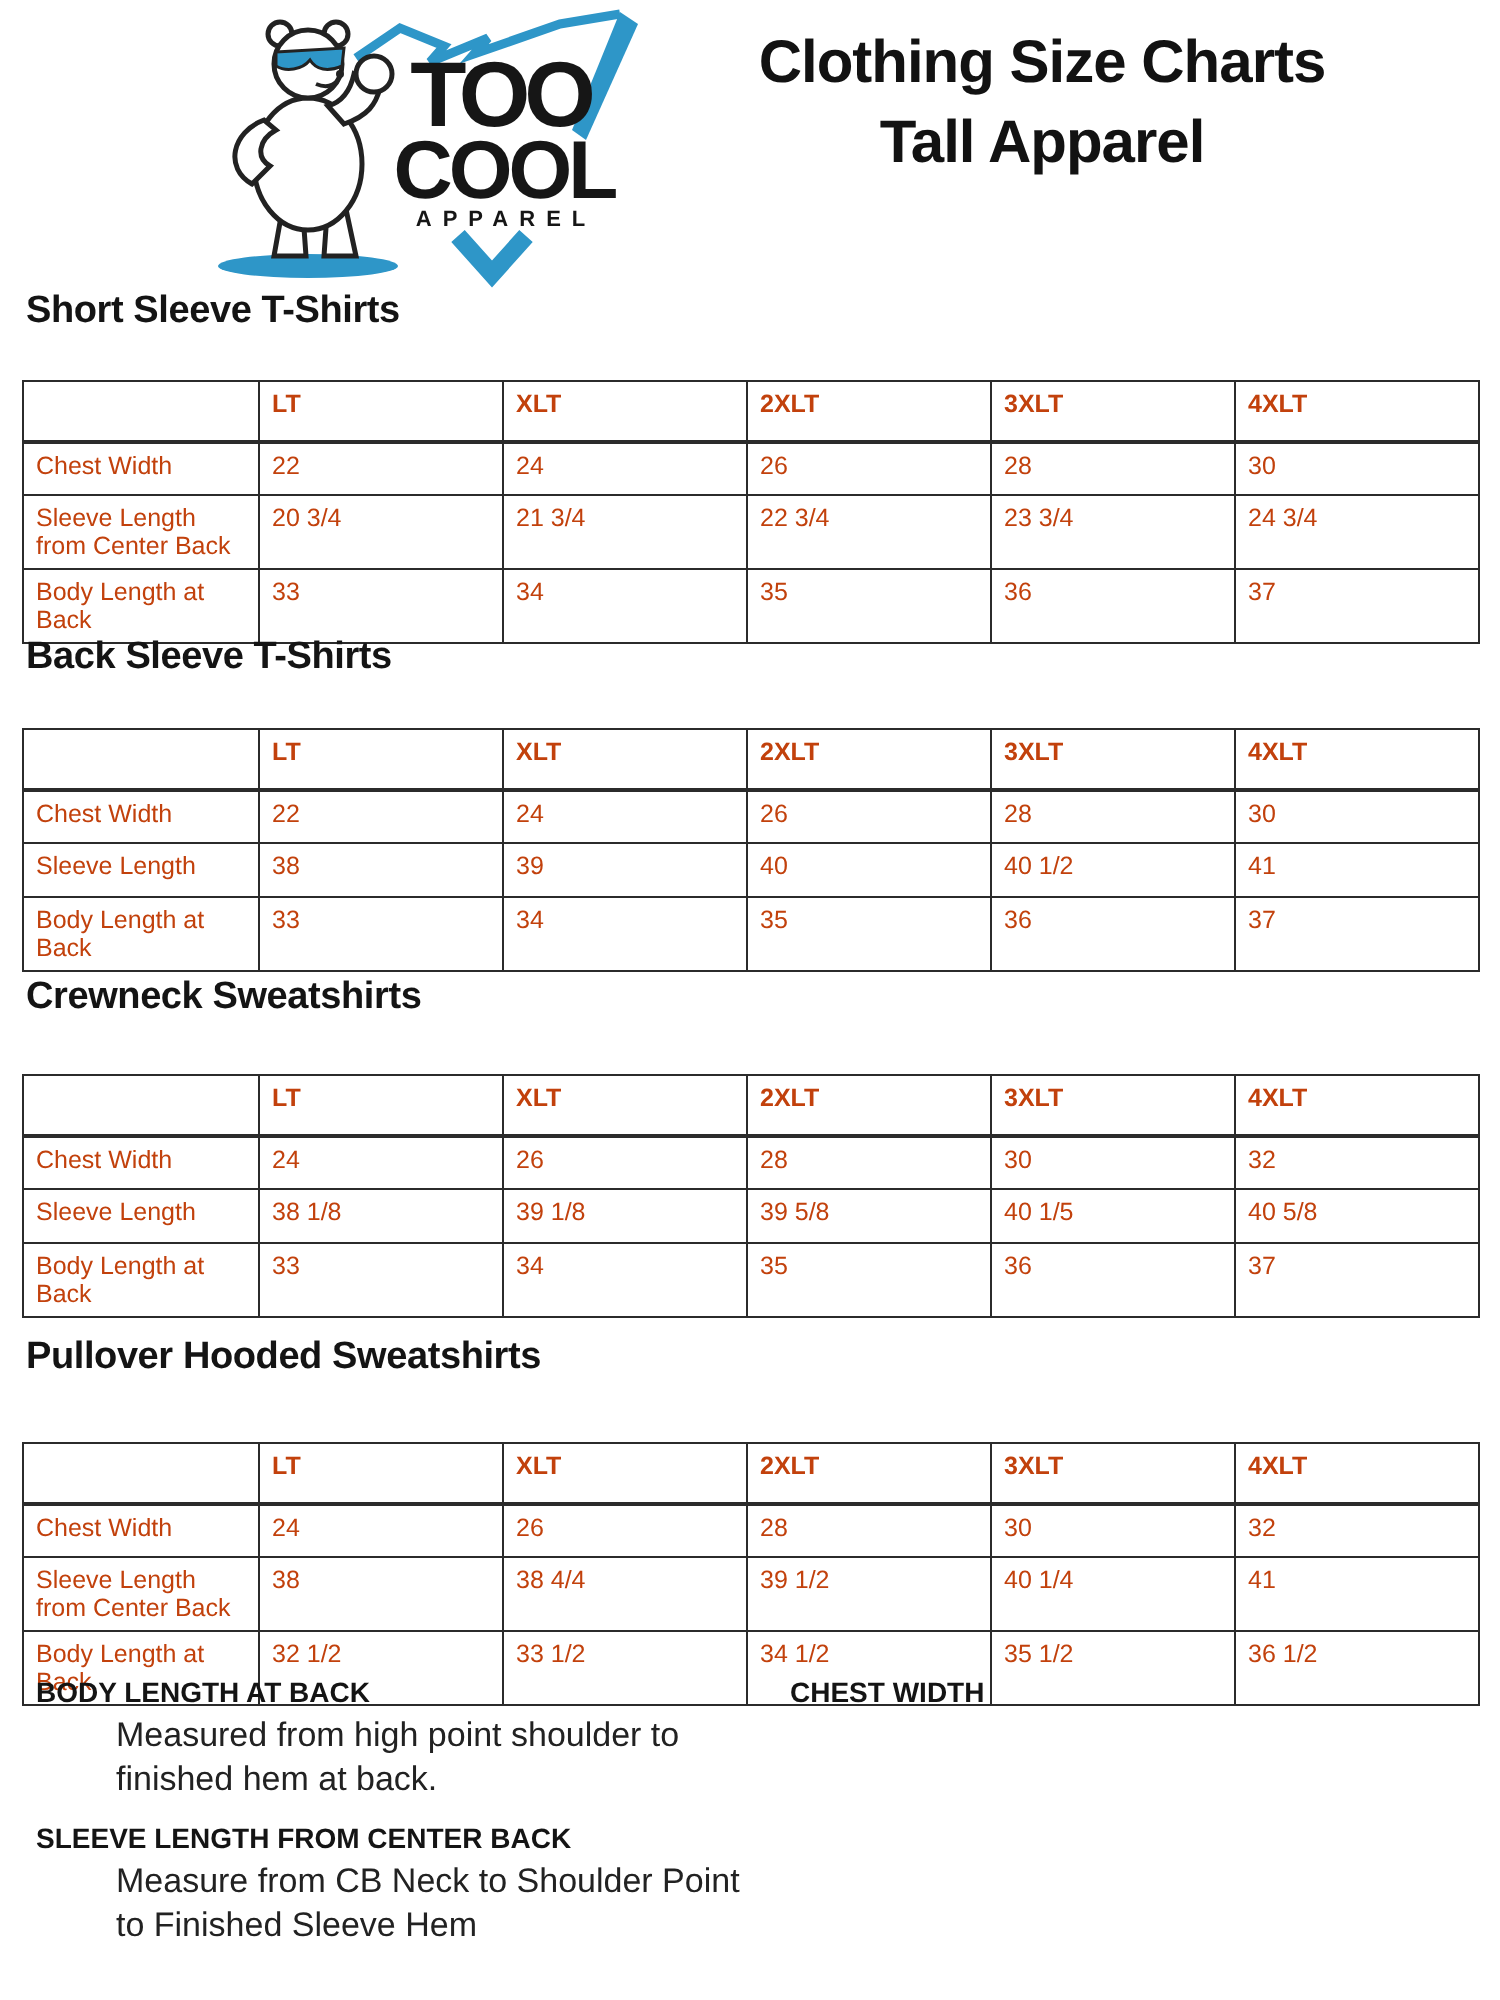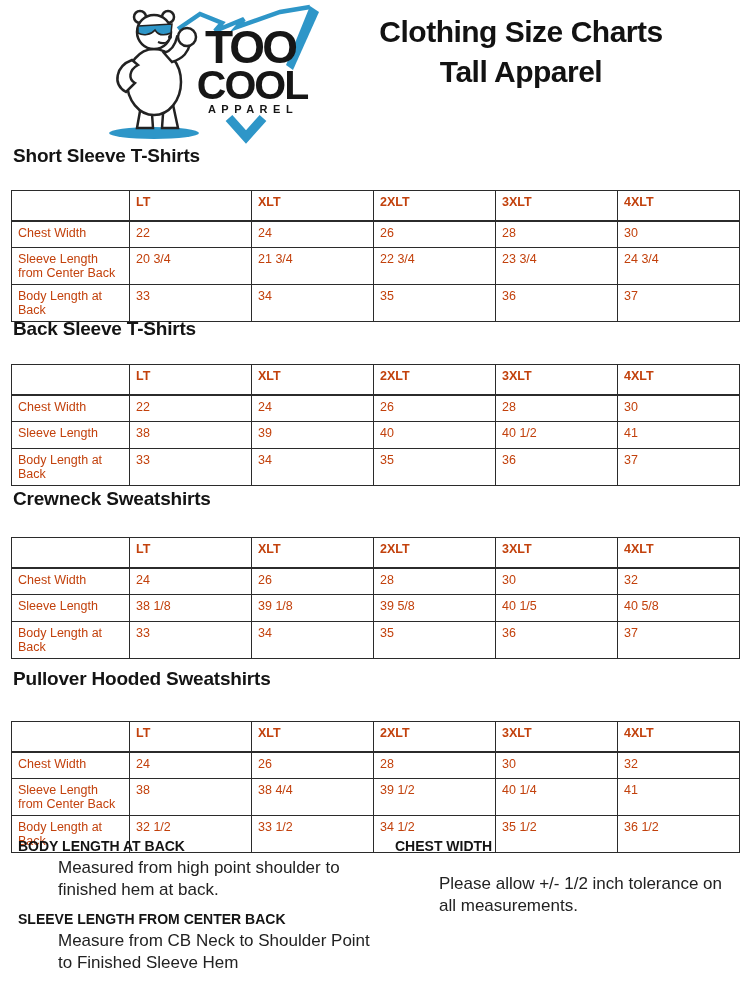--- a/index.html
+++ b/index.html
@@ -282,16 +282,13 @@
   <div class="def-block">
     <div class="def-heading">SLEEVE LENGTH FROM CENTER BACK</div>
     <div class="def-body">Measure from CB Neck to Shoulder Point to Finished Sleeve Hem</div>
   </div>
 </div>
 
 <div class="defs-right">
   <div class="def-block">
     <div class="def-heading">CHEST WIDTH</div>
   </div>
-  <div class="def-block tolerance">
-    <div class="def-body">Please allow +/- 1/2 inch tolerance on all measurements.</div>
-  </div>
 </div>
 
 </body></html>

